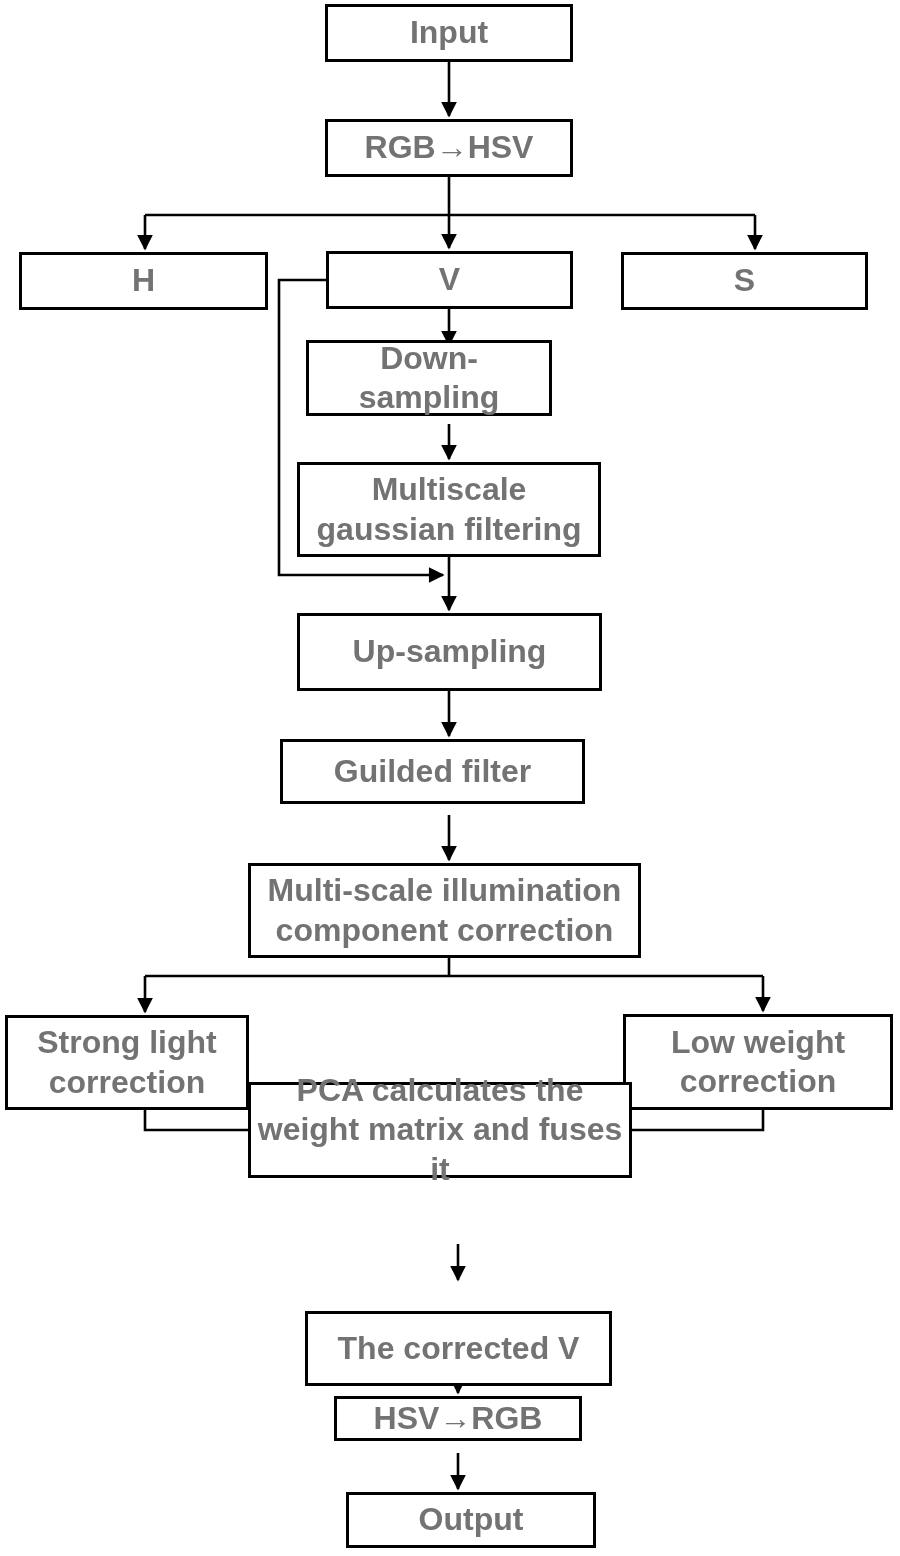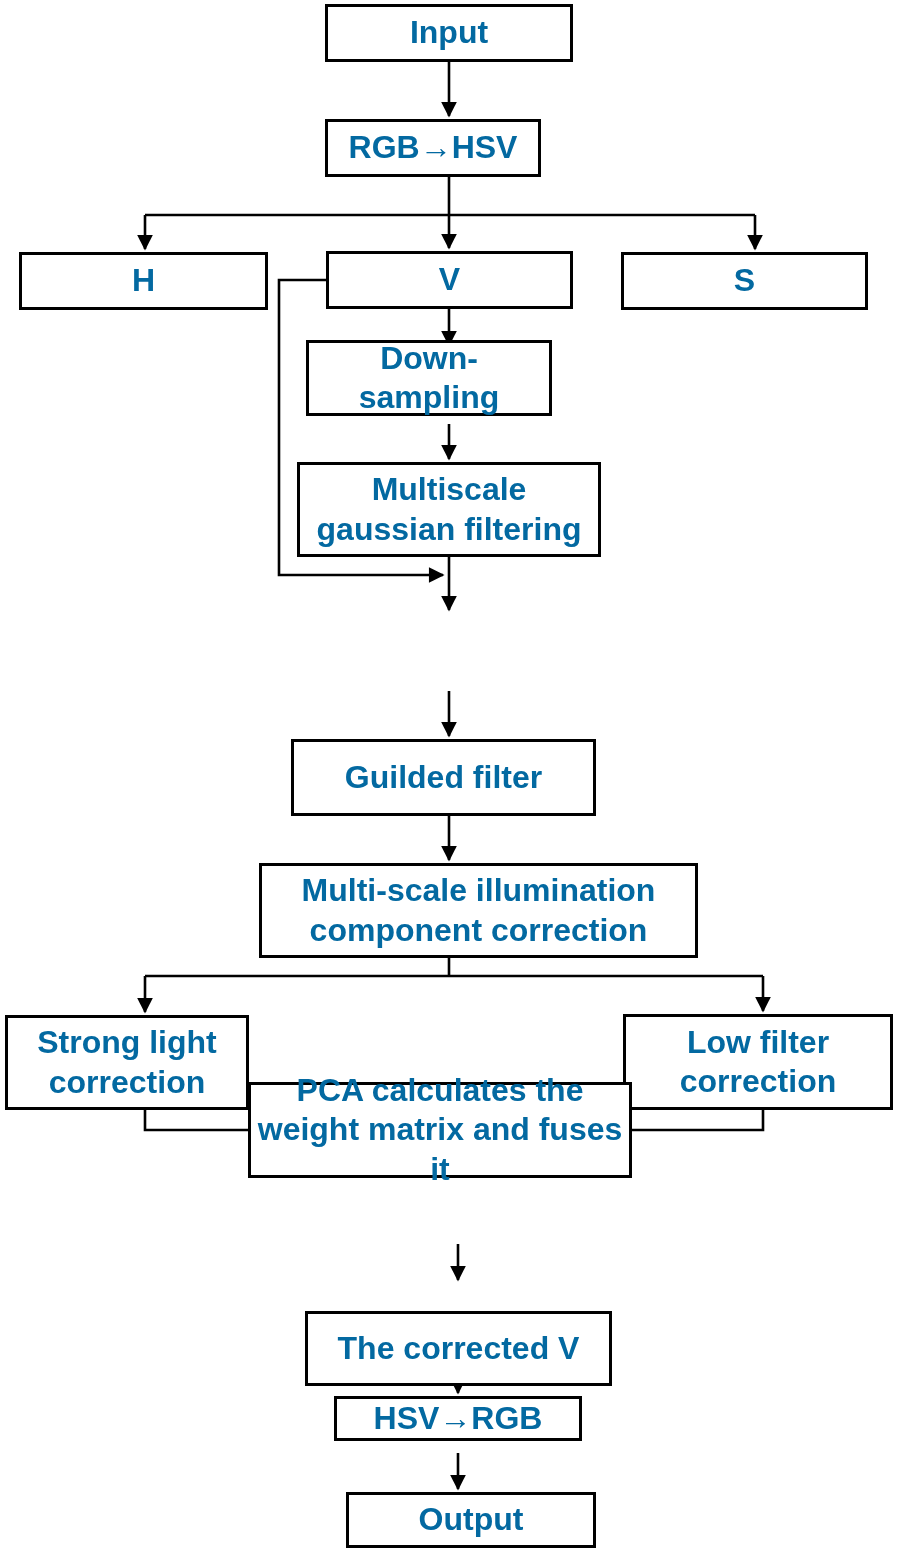--- a/index.html
+++ b/index.html
@@ -25,21 +25,21 @@
     fill: none;
     stroke: #000000;
     stroke-width: 2.6;
   }
   .node {
     position: absolute;
     z-index: 2;
     box-sizing: border-box;
     background: #ffffff;
     border: 3px solid #000000;
-    color: #0369a1;
+    color: #737373;
     font-size: 32px;
     font-weight: 700;
     line-height: 1.22;
     display: flex;
     align-items: center;
     justify-content: center;
     text-align: center;
     padding: 0 2px;
   }
 </style>
@@ -77,40 +77,41 @@
     <path d="M145,1110 V1130 H763 V1110"></path>
     <path d="M455,1130 V1145" marker-end="url(#arrow)"></path>
 
     <path d="M458,1244 V1280" marker-end="url(#arrow)"></path>
     <path d="M458,1358 V1393" marker-end="url(#arrow)"></path>
     <path d="M458,1453 V1489" marker-end="url(#arrow)"></path>
   </svg>
 
   <div class="node" style="left:325px;top:4px;width:248px;height:58px">Input</div>
 
-  <div class="node" style="left:325px;top:119px;width:216px;height:58px">RGB→HSV</div>
+  <div class="node" style="left:325px;top:119px;width:248px;height:58px">RGB→HSV</div>
 
   <div class="node" style="left:19px;top:252px;width:249px;height:58px">H</div>
 
   <div class="node" style="left:326px;top:251px;width:247px;height:58px">V</div>
 
   <div class="node" style="left:621px;top:252px;width:247px;height:58px">S</div>
 
   <div class="node" style="left:306px;top:340px;width:246px;height:76px">Down-sampling</div>
 
   <div class="node" style="left:297px;top:462px;width:304px;height:95px">Multiscale gaussian filtering</div>
 
+  <div class="node" style="left:297px;top:613px;width:305px;height:78px">Up-sampling</div>
 
-  <div class="node" style="left:291px;top:739px;width:305px;height:77px">Guilded filter</div>
+  <div class="node" style="left:280px;top:739px;width:305px;height:65px">Guilded filter</div>
 
-  <div class="node" style="left:259px;top:863px;width:439px;height:95px">Multi-scale illumination component correction</div>
+  <div class="node" style="left:248px;top:863px;width:393px;height:95px">Multi-scale illumination component correction</div>
 
   <div class="node" style="left:5px;top:1015px;width:244px;height:95px">Strong light correction</div>
 
-  <div class="node" style="left:623px;top:1014px;width:270px;height:96px">Low filter correction</div>
+  <div class="node" style="left:623px;top:1014px;width:270px;height:96px">Low weight correction</div>
 
   <div class="node" style="left:248px;top:1082px;width:384px;height:96px">PCA calculates the weight matrix and fuses it</div>
 
   <div class="node" style="left:305px;top:1311px;width:307px;height:75px">The corrected V</div>
 
   <div class="node" style="left:334px;top:1396px;width:248px;height:45px">HSV→RGB</div>
 
   <div class="node" style="left:346px;top:1492px;width:250px;height:56px">Output</div>
 
 </div>

